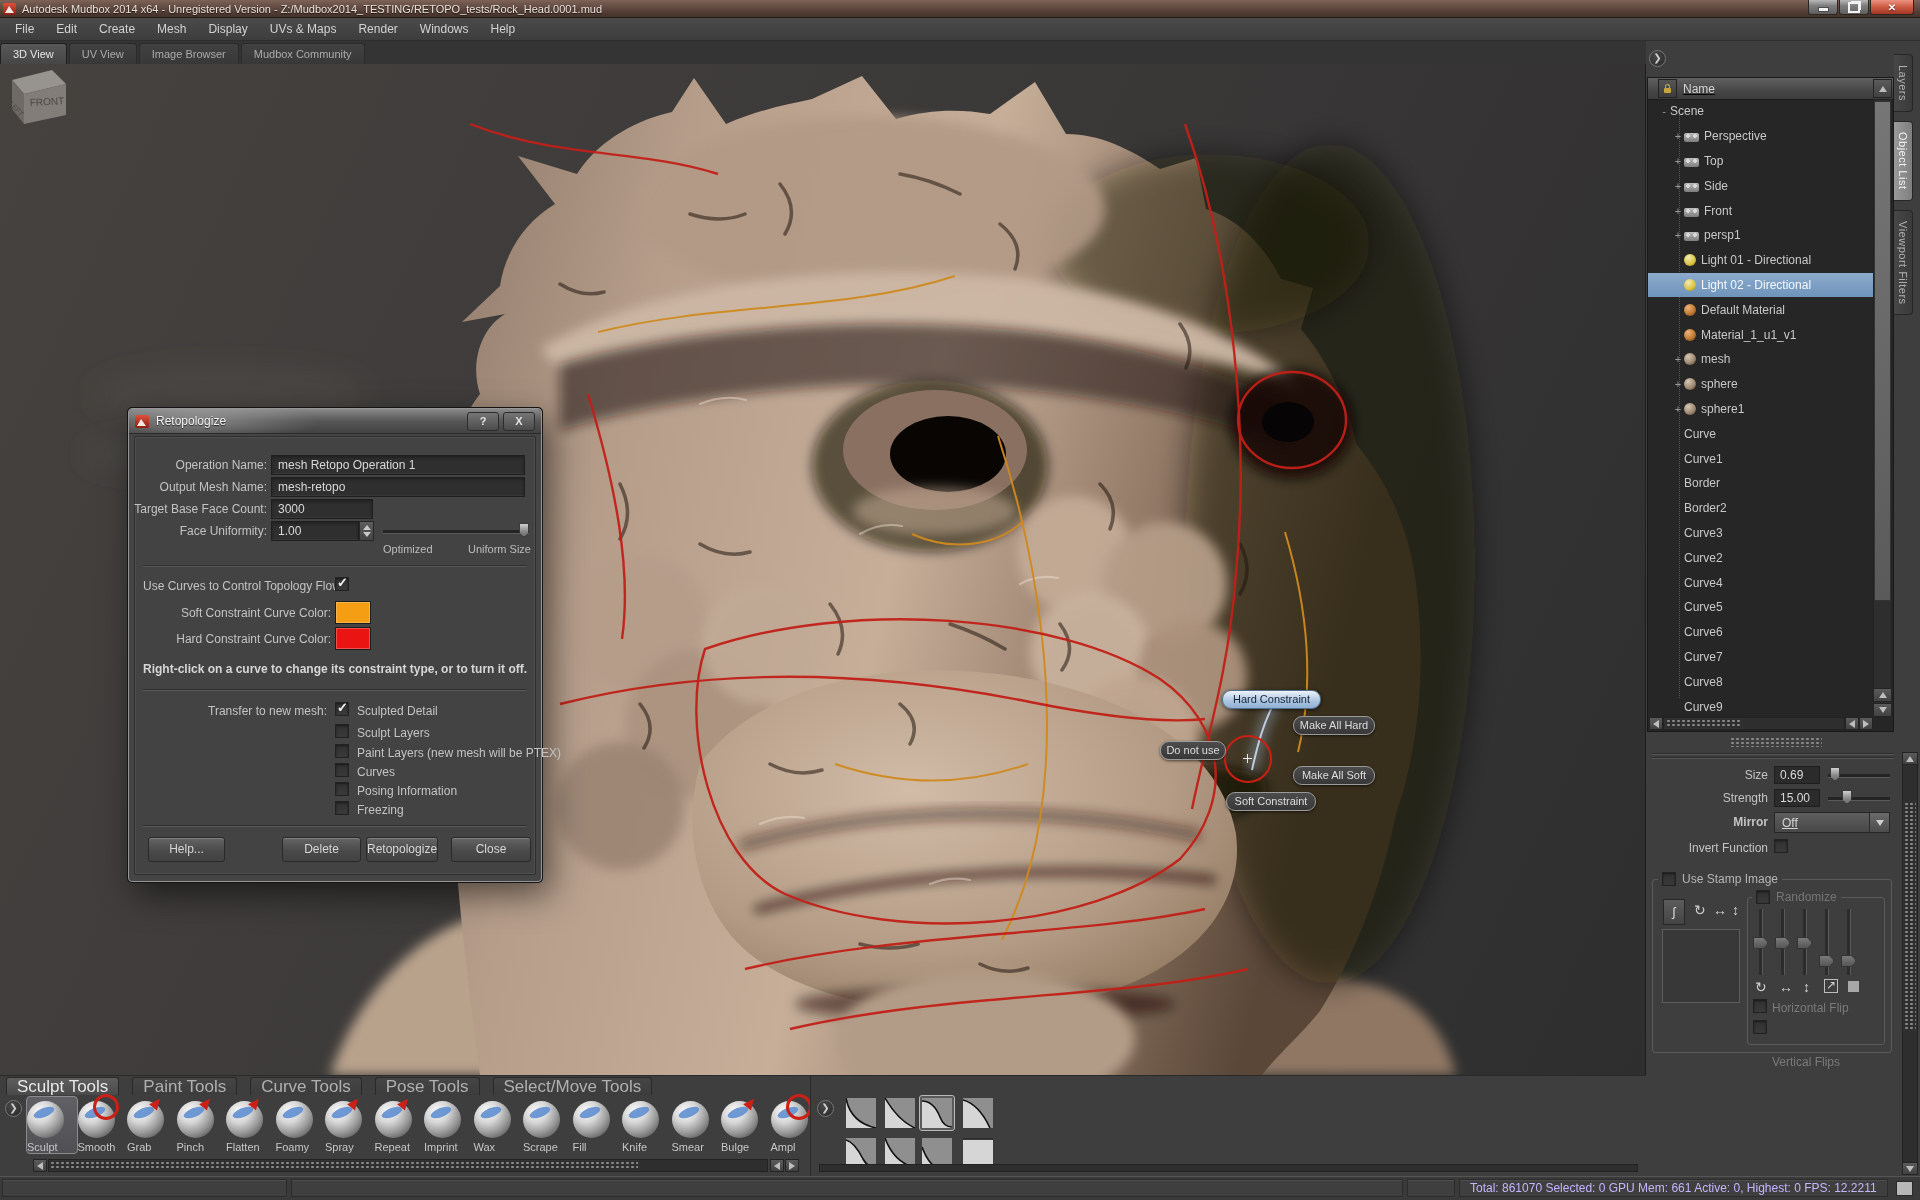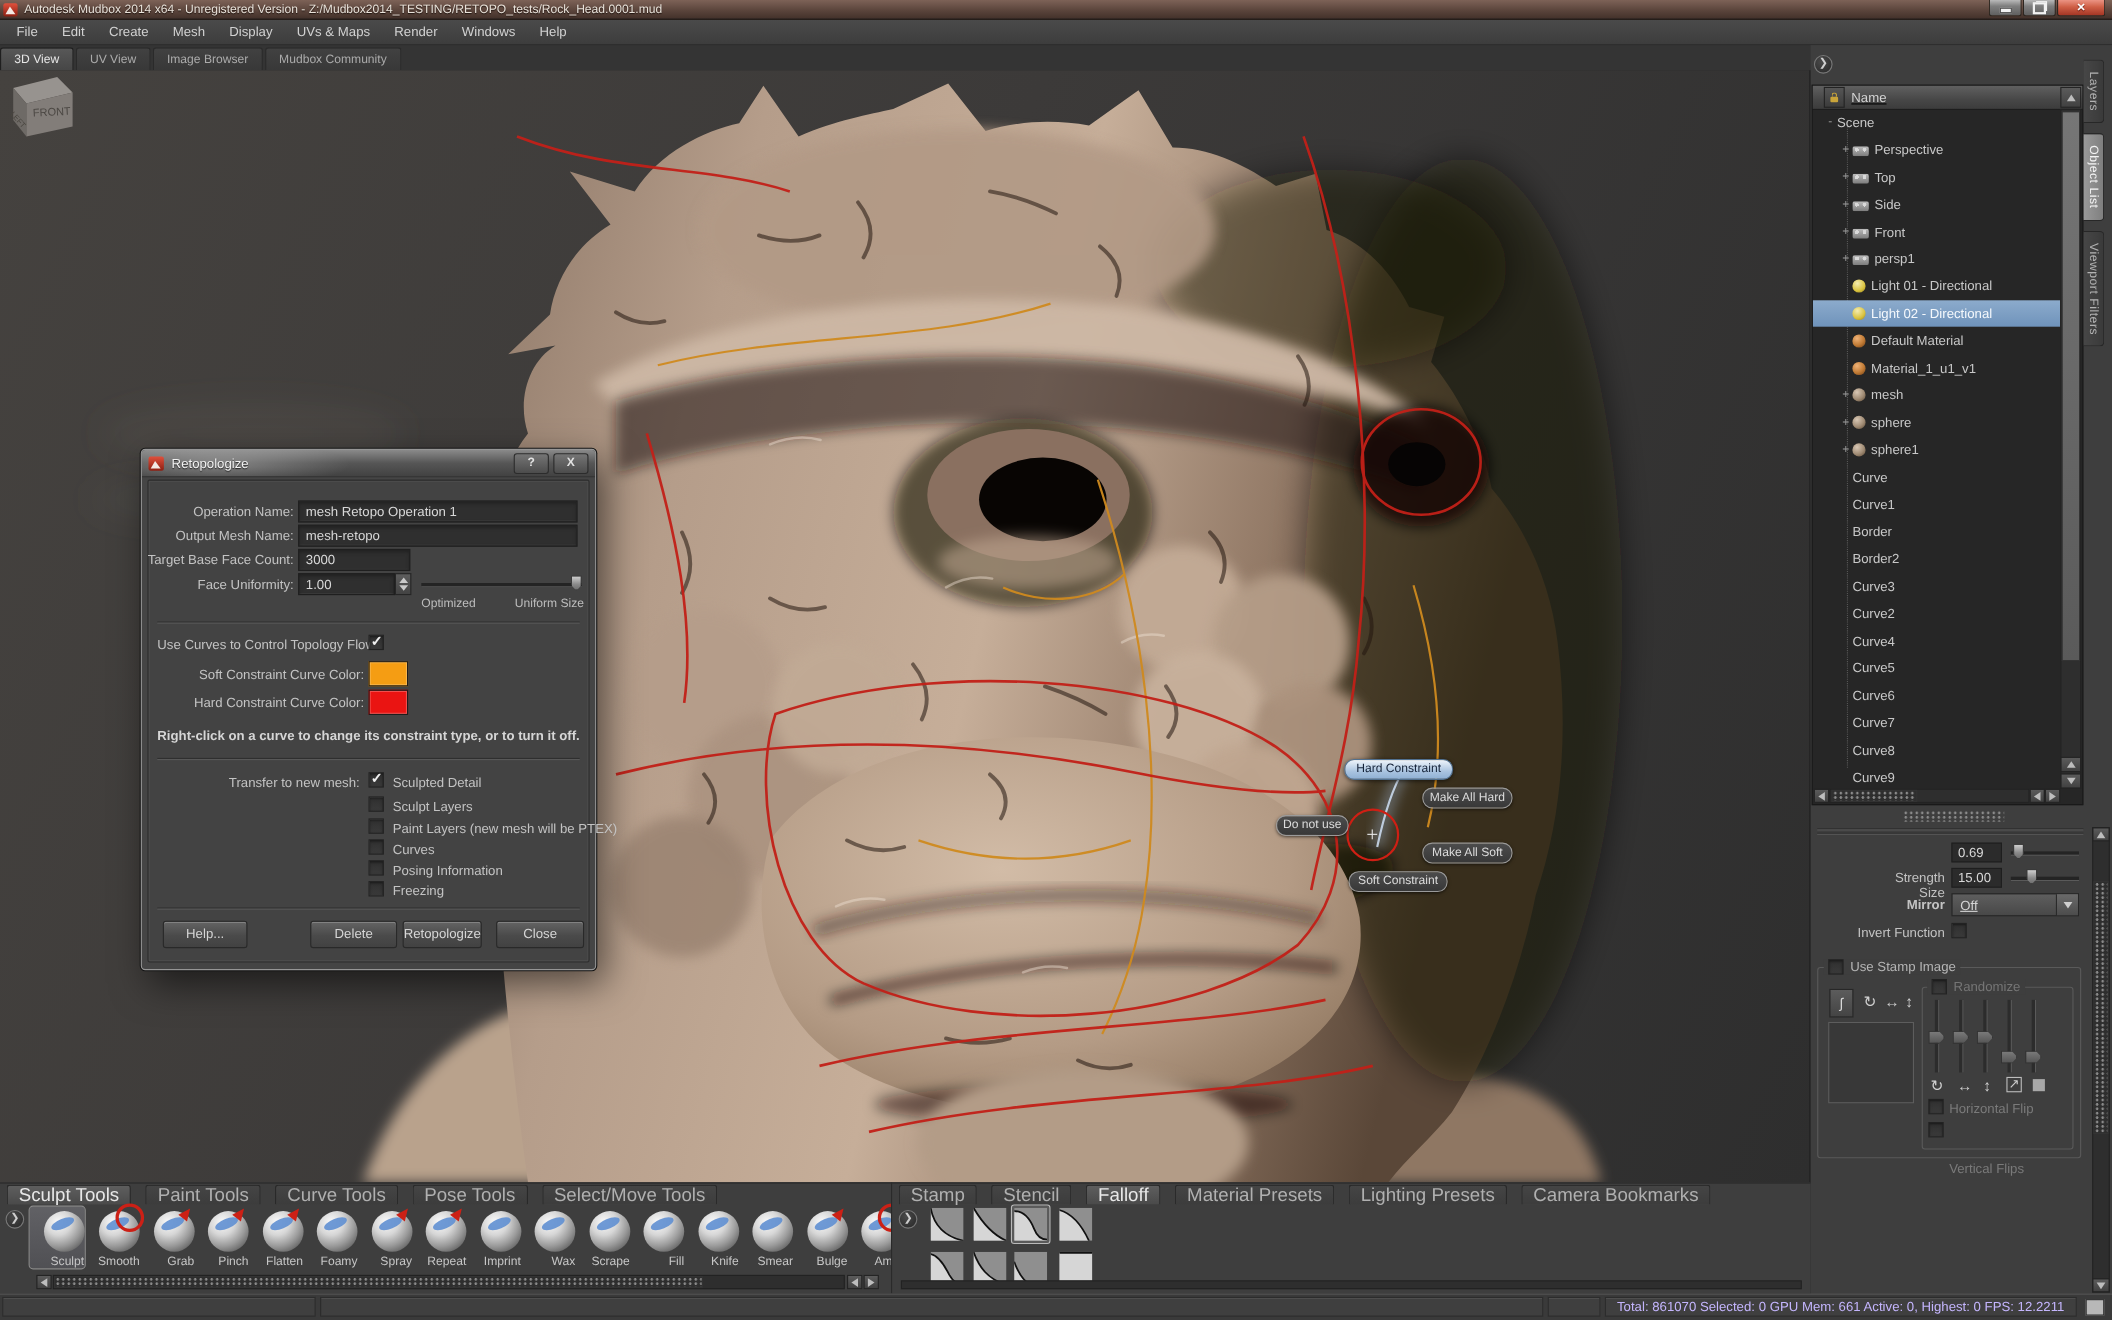--- a/index.html
+++ b/index.html
@@ -105,21 +105,21 @@
   .vslider-track{position:absolute;width:3px;background:#2c2c2c;border-right:1px solid #5a5a5a;}
   .vslider-handle{position:absolute;width:15px;height:12px;background:linear-gradient(#7a7a7a,#565656);border:1px solid #333;clip-path:polygon(0 0,62% 0,100% 50%,62% 100%,0 100%);box-sizing:border-box;}
   .mini-ic{position:absolute;color:#cfcfcf;font-size:14px;}
   
   .tooltray{left:0;top:1075px;width:810px;height:100px;background:#3e3e3e;border-top:1px solid #2a2a2a;}
   .presettray{left:810px;top:1075px;width:835px;height:100px;background:#3e3e3e;border-top:1px solid #2a2a2a;border-left:1px solid #2a2a2a;}
   .traytabs{position:absolute;left:6px;top:0;display:flex;align-items:flex-end;height:19px;}
   .ttab{height:17px;line-height:17px;padding:0 10px;font-size:17px;color:#b0b0b0;background:linear-gradient(#454545,#3c3c3c);border:1px solid #292929;border-bottom:none;border-radius:3px 3px 0 0;margin-right:13px;white-space:nowrap;}
   .ttab.active{color:#e8e8e8;background:linear-gradient(#5e5e5e,#4a4a4a);}
   .tools{position:absolute;left:26px;top:20px;display:flex;}
-  .tool{width:49.5px;display:flex;flex-direction:column;align-items:flex-end;padding-top:5px;}
+  .tool{width:49.5px;display:flex;flex-direction:column;align-items:flex-start;padding-top:5px;}
   .tool .tname{color:#c6c6c6;font-size:11px;margin-top:3px;white-space:nowrap;}
   .tool.selected{background:linear-gradient(#616165,#505054);border:1px solid #8b8b8b;border-radius:4px;padding-top:4px;}
   .ball{width:37px;height:37px;border-radius:50%;background:radial-gradient(circle at 35% 28%,#fbfbfb,#d6d6d6 32%,#9a9a9a 60%,#5c5c5c 85%,#404040);position:relative;flex:none;}
   .ball::before{content:"";position:absolute;left:6px;top:7px;width:22px;height:9px;background:#5f8fd2;border-radius:50%;transform:rotate(-22deg);opacity:.9;}
   .ball.acc-ring::after{content:"";position:absolute;right:-4px;top:-7px;width:20px;height:20px;border:3px solid #cc2016;border-radius:50%;}
   .ball.acc-arrow::after{content:"";position:absolute;right:1px;top:-8px;width:0;height:0;border:5px solid transparent;border-bottom:11px solid #cc2016;transform:rotate(38deg);}
   .falloffgrid{position:absolute;left:33px;top:20px;}
   .fcell{position:absolute;width:34px;height:34px;display:flex;align-items:center;justify-content:center;}
   .fcell.selected{outline:1px solid #b9b9b9;background:#5a5a5a;border-radius:2px;}
   
@@ -511,21 +511,21 @@
   <div class="grip-dots" style="position:absolute;left:84px;top:696px;width:92px;height:10px;"></div>
   <div style="position:absolute;left:6px;top:712px;width:242px;border-top:1px solid #2d2d2d;border-bottom:1px solid #565656;"></div>
   <div style="position:absolute;left:6px;top:716px;width:242px;border-top:1px solid #2d2d2d;border-bottom:1px solid #565656;"></div>
 
   <div class="side-tabs">
     <div class="sidetab">Layers</div>
     <div class="sidetab active">Object List</div>
     <div class="sidetab">Viewport Filters</div>
   </div>
 
-  <span class="prop-label" style="left:40px;top:727px;width:82px;margin-top:36px;">Size</span>
+  <span class="prop-label" style="left:40px;top:727px;width:82px;">Size</span>
   <div class="prop-val" style="left:128px;top:725px;">0.69</div>
   <div class="sl-track" style="left:182px;top:733px;width:62px;"></div>
   <div class="sl-handle" style="left:184px;top:726px;"></div>
 
   <span class="prop-label" style="left:40px;top:750px;width:82px;">Strength</span>
   <div class="prop-val" style="left:128px;top:748px;">15.00</div>
   <div class="sl-track" style="left:182px;top:756px;width:62px;"></div>
   <div class="sl-handle" style="left:196px;top:749px;"></div>
 
   <span class="prop-label" style="left:40px;top:774px;width:82px;font-weight:bold;">Mirror</span>
@@ -665,28 +665,20 @@
   <div class="sb-thumb grip-dots" style="left:49px;top:84px;width:590px;height:11px;"></div>
   <div class="sb-box" style="left:770px;top:83px;width:14px;height:13px;">
       <span class="arr left"></span>
     </div>
   <div class="sb-box" style="left:785px;top:83px;width:14px;height:13px;">
       <span class="arr right"></span>
     </div>
 </div>
 
 <div class="abs presettray">
-  <div class="traytabs">
-    <span class="ttab">Stamp</span>
-    <span class="ttab">Stencil</span>
-    <span class="ttab active">Falloff</span>
-    <span class="ttab">Material Presets</span>
-    <span class="ttab">Lighting Presets</span>
-    <span class="ttab">Camera Bookmarks</span>
-  </div>
   <div class="expander" style="left:6px;top:24px;">❯</div>
   <div class="falloffgrid">
     <div class="fcell" style="left:0;top:0;">
       <svg width="30" height="30">
           <rect width="30" height="30" fill="#8f8f8f"></rect>
           <path d="M0,0 C3,16 12,26 30,30 L0,30 Z" fill="#d6d6d6"></path>
           <path d="M0,0 C3,16 12,26 30,30" stroke="#111" stroke-width="1.6" fill="none"></path>
         </svg>
     </div>
     <div class="fcell" style="left:39px;top:0;">

